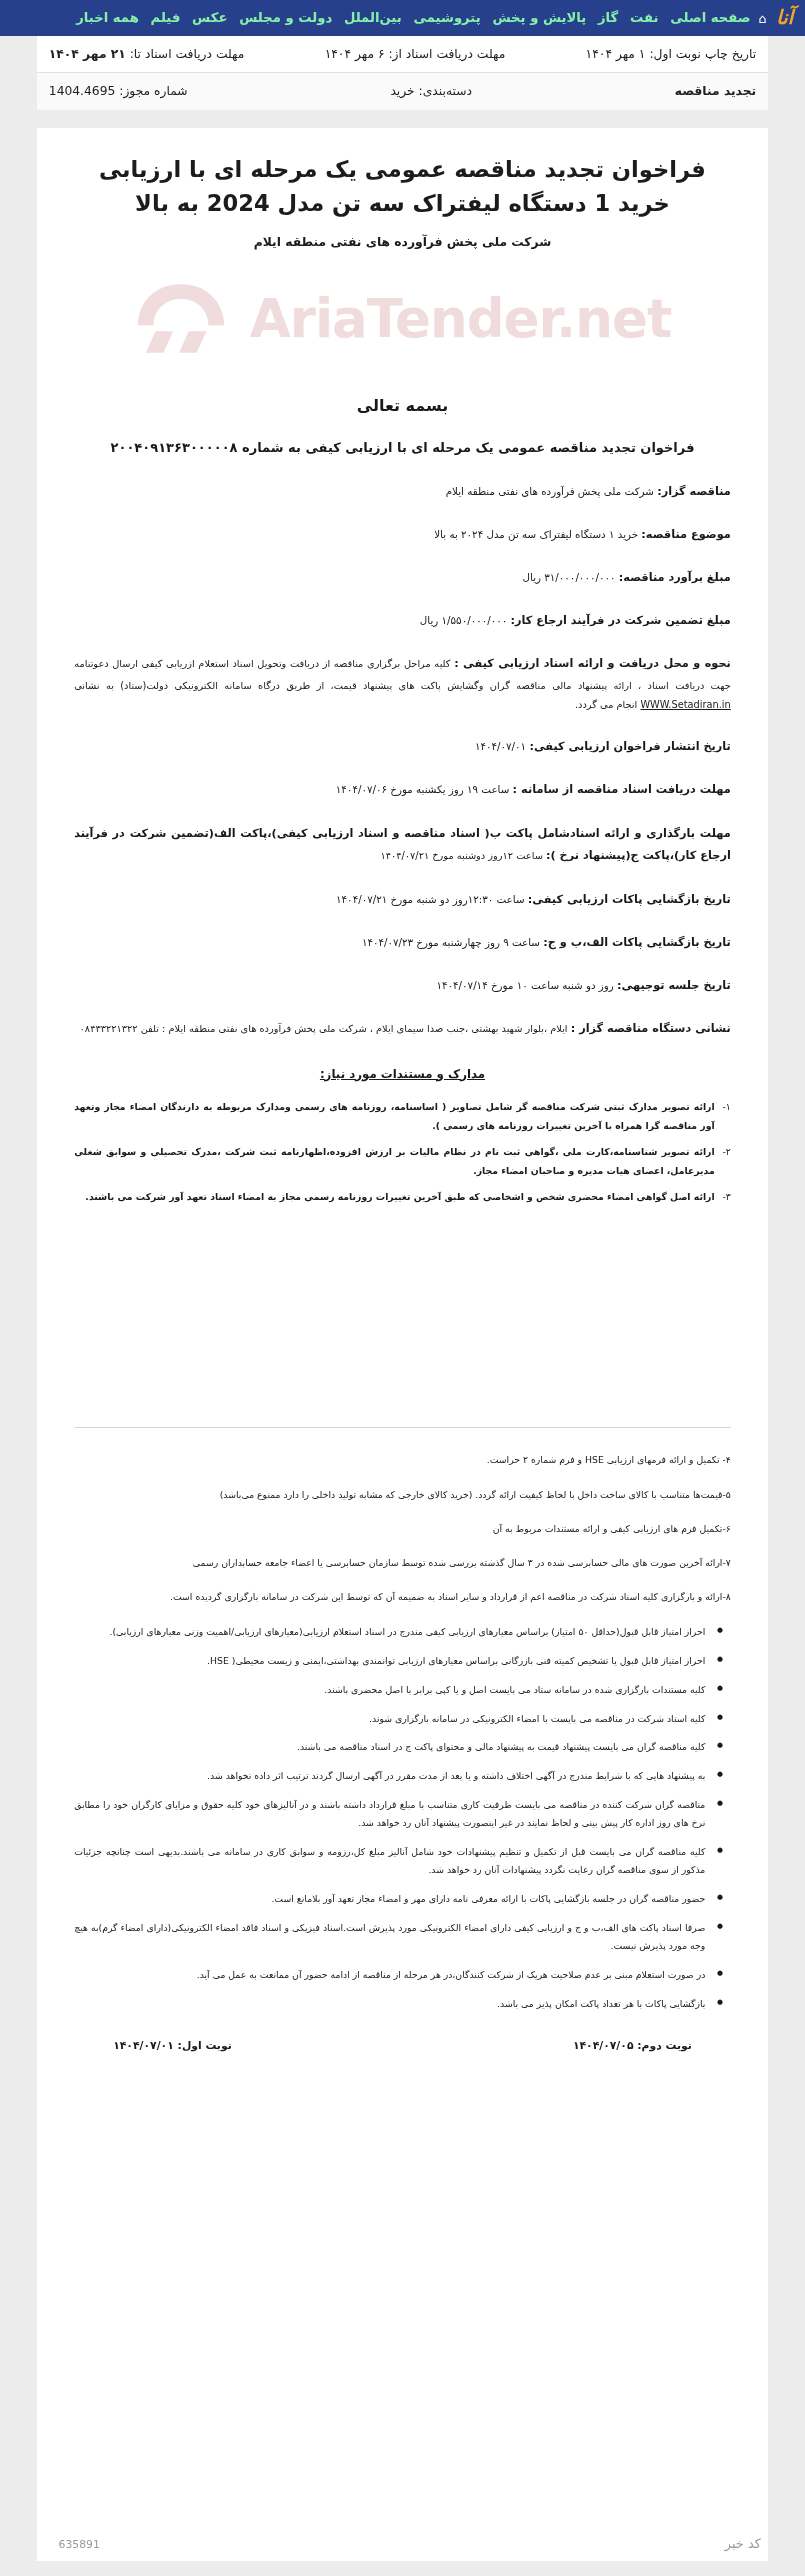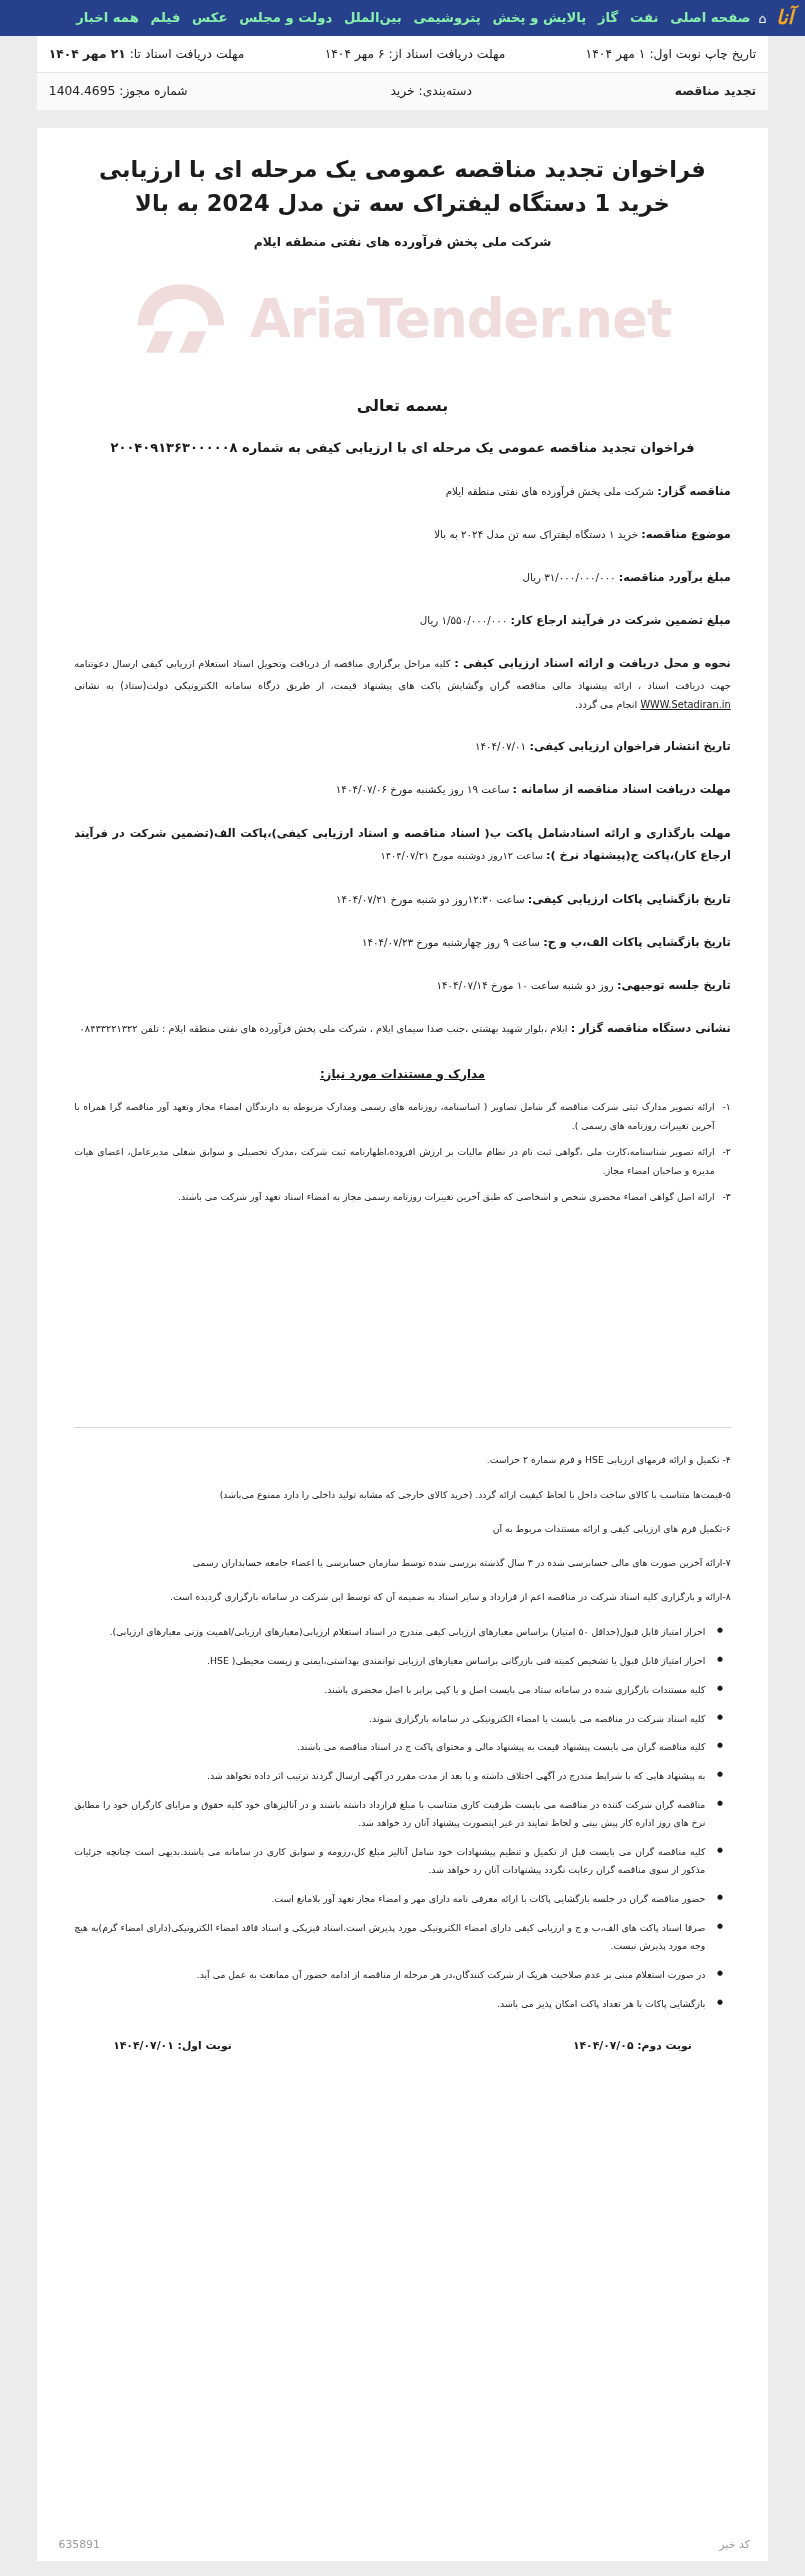--- a/index.html
+++ b/index.html
@@ -173,21 +173,21 @@
   ol.num-list > li {
     font-size: 9.3px;
     line-height: 2.0;
     text-align: justify;
     margin-bottom: 7.8px;
     display: flex;
     flex-direction: row;
     gap: 7.8px;
   }
   ol.num-list > li .marker { flex: 0 0 auto; white-space: nowrap; }
-  ol.num-list > li .txt { flex: 1 1 auto; }
+  ol.num-list > li .txt { flex: 1 1 auto; font-weight: bold; }
 
   .spacer-rule { height: 177px; }
   .hr-soft { border: none; border-top: 1px solid #d8d8d8; margin: 23.5px 0; }
 
   .flat-item {
     font-size: 9.3px;
     line-height: 2.0;
     text-align: justify;
     margin-bottom: 15.7px;
   }
@@ -225,22 +225,22 @@
     position: absolute;
     bottom: 9.8px;
     left: 21.6px;
     font-size: 10.8px;
     color: #9a9a9a;
     direction: ltr;
   }
   .bottom-id-label {
     position: absolute;
     bottom: 9.8px;
-    right: 18px;
-    font-size: 11px;
+    right: 7px;
+    font-size: 13px;
     color: #9a9a9a;
   }
 </style>
 </head>
 <body>
 
 <div class="navbar">
   <span class="brand-logo">آنا</span>
   <span class="home-icon">⌂</span>
   <a class="nav-item">صفحه اصلی</a>

